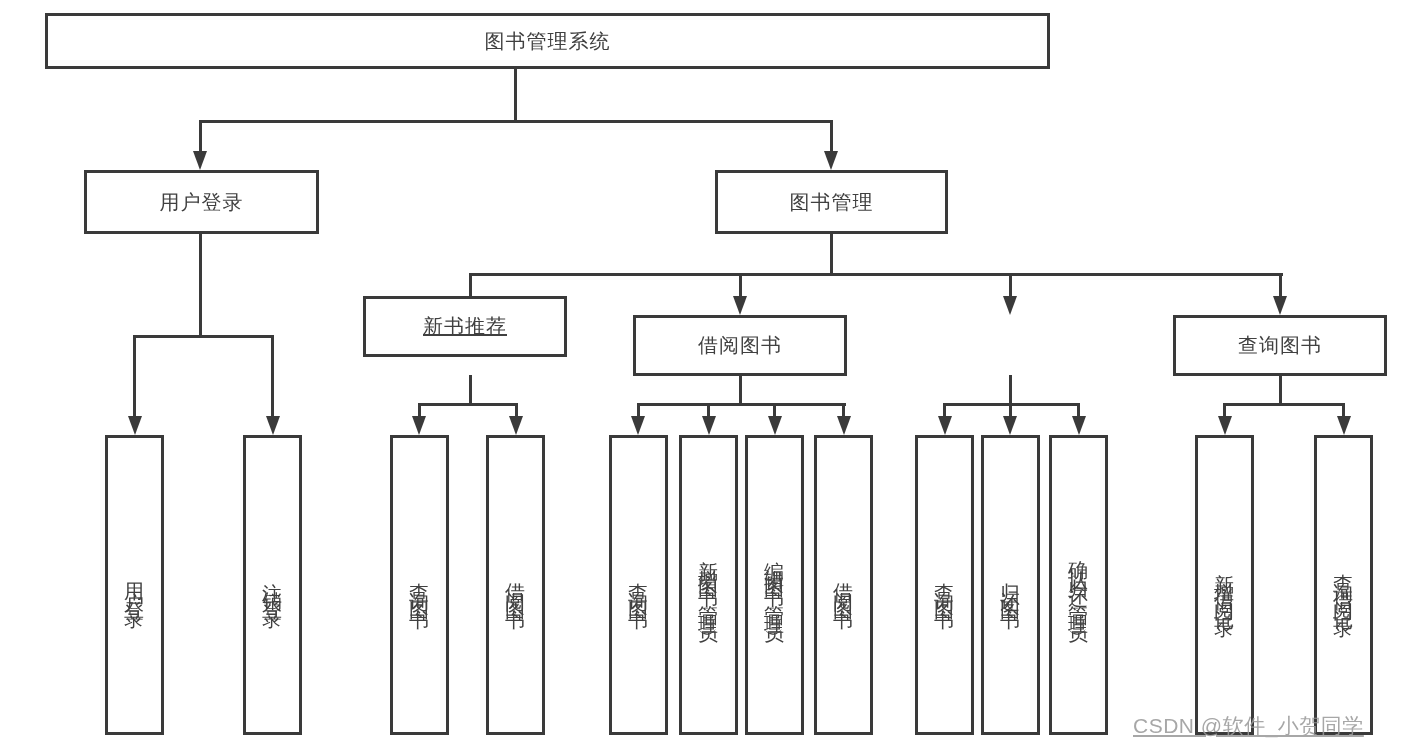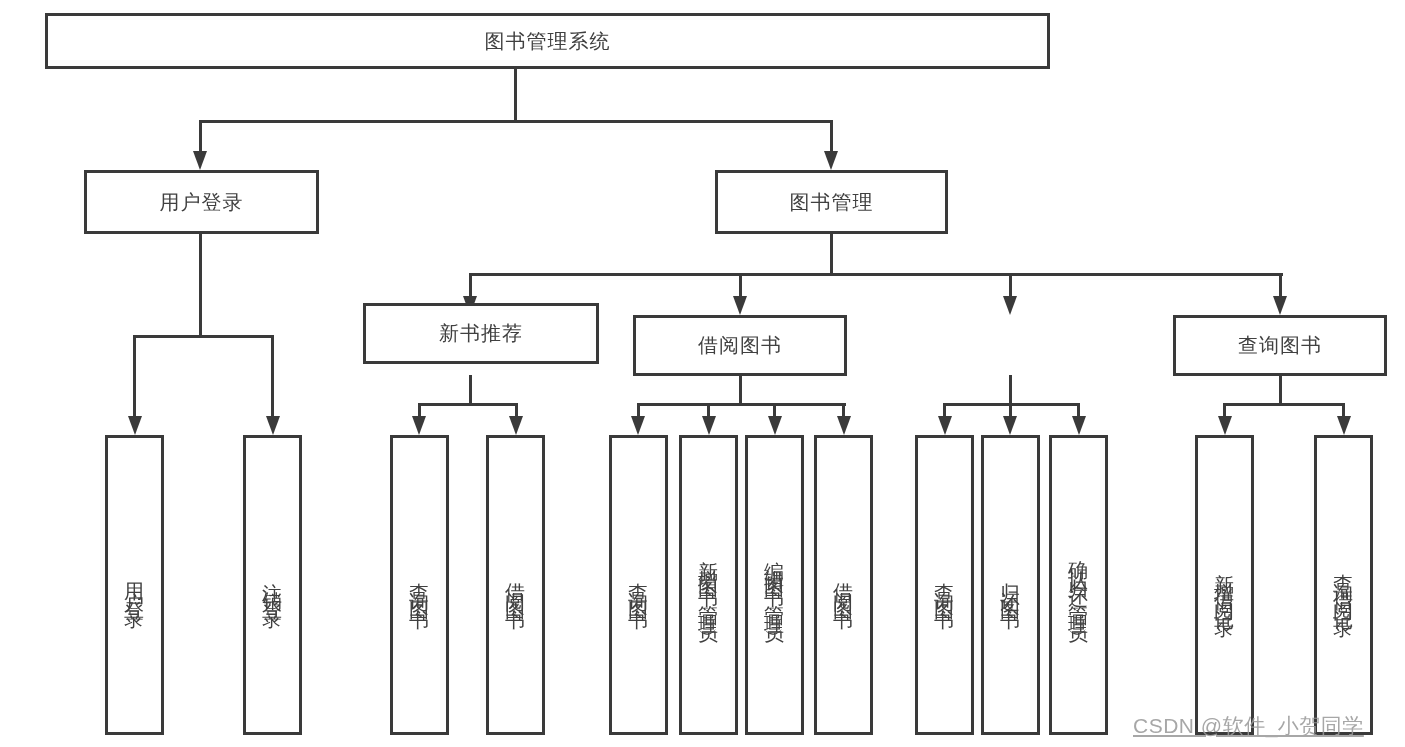--- a/index.html
+++ b/index.html
@@ -24,21 +24,21 @@
   .hline{height:3px;}
   .arrow{
     position:absolute;width:0;height:0;z-index:1;
     border-left:7px solid transparent;border-right:7px solid transparent;
     border-top:19px solid #3a3a3a;
   }
   
   #box-root{left:13px;top:13px;width:1005px;height:56px;margin-left:32px;}
   #box-user-login{left:84px;top:170px;width:235px;height:64px;}
   #box-book-mgmt{left:715px;top:170px;width:233px;height:64px;}
-  #box-recommend{left:363px;top:303px;width:236px;height:61px;}
+  #box-recommend{left:363px;top:296px;width:204px;height:61px;text-decoration:underline;}
   #box-borrow{left:633px;top:315px;width:214px;height:61px;}
   #box-current{left:903px;top:315px;width:214px;height:61px;}
   #box-records{left:1173px;top:315px;width:214px;height:61px;}
   
   #v-user-login{left:105px;}  #v-logout{left:243px;}
   #v-query-rec{left:390px;}   #v-borrow-rec{left:486px;}
   #v-query-bor{left:609px;}   #v-add-book{left:679px;}
   #v-edit-book{left:745px;}   #v-borrow-bor{left:814px;}
   #v-query-cur{left:915px;}   #v-return-book{left:981px;}
   #v-confirm-return{left:1049px;}

